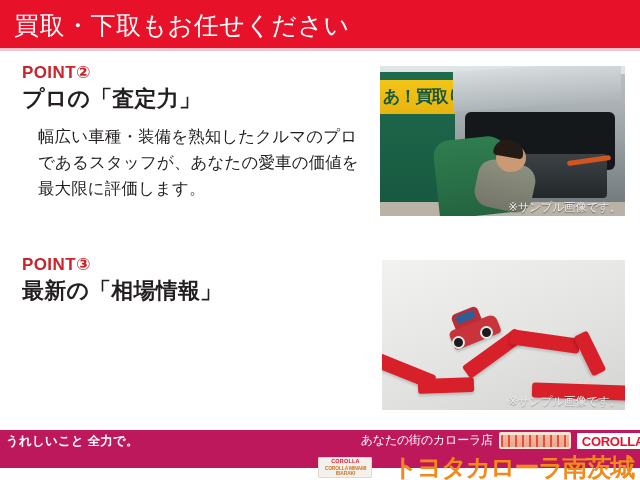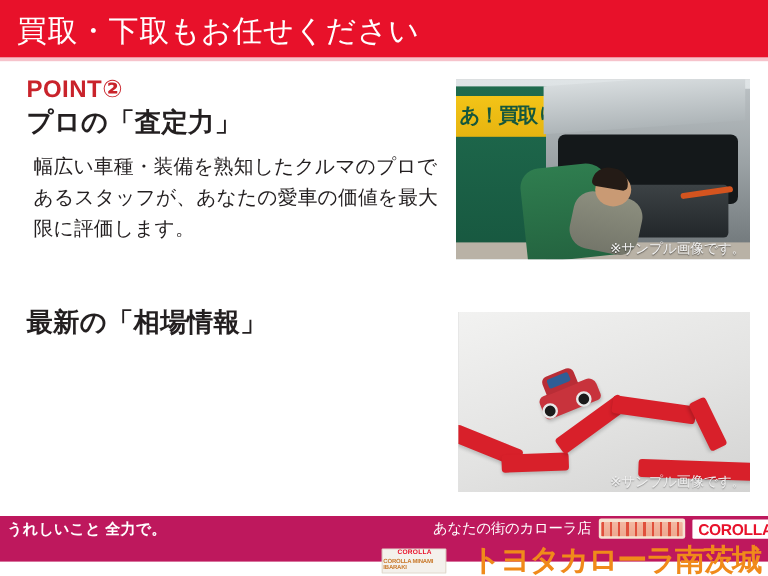--- a/index.html
+++ b/index.html
@@ -47,37 +47,37 @@
   
   .point-block {
     position: absolute;
     left: 22px;
     width: 350px;
   }
   .point-block.p2 { top: 64px; }
   .point-block.p3 { top: 256px; }
 
   .point-label {
-    font-size: 20px;
+    font-size: 17px;
     font-weight: bold;
     color: #c9232b;
     letter-spacing: 0.4px;
     line-height: 1.1;
     margin: 0 0 3px 0;
   }
   .point-heading {
     font-size: 22px;
     font-weight: bold;
     color: #231f20;
     line-height: 1.2;
     margin: 0;
     letter-spacing: 0.2px;
   }
   .point-body {
-    margin: 12px 0 0 6px;
+    margin: 12px 0 0 16px;
     font-size: 16.5px;
     line-height: 1.56;
     color: #231f20;
     letter-spacing: 0.1px;
   }
   .point-block.p3 .point-body {
     margin-top: 14px;
     margin-left: 14px;
     line-height: 1.52;
   }
@@ -342,20 +342,21 @@
     white-space: nowrap;
   }
 
   .dealer-row {
     position: absolute;
     right: 6px;
     top: 455px;
     display: flex;
     align-items: center;
     gap: 20px;
+    text-align: center;
   }
   .dealer-badge {
     width: 52px;
     height: 19px;
     background: #f4f1ec;
     border: 1px solid #e2d9cd;
     border-radius: 1px;
     display: flex;
     flex-direction: column;
     align-items: center;
@@ -415,20 +416,21 @@
     <div class="p1-ground"></div>
     <div class="p1-staff-torso"></div>
     <div class="p1-staff-sleeve"></div>
     <div class="p1-staff-head"></div>
     <div class="p1-staff-hair"></div>
   </div>
   <div class="sample-caption">※サンプル画像です。</div>
 </div>
 
 <div class="point-block p3">
+  <p class="point-label">POINT③</p>
   <h2 class="point-heading">最新の「相場情報」</h2>
 </div>
 
 <div class="photo photo-2">
   <div class="photo-inner">
     <div class="p2-bg"></div>
     <div class="zig zig-a"></div>
     <div class="zig zig-b"></div>
     <div class="zig zig-c"></div>
     <div class="zig zig-d"></div>

